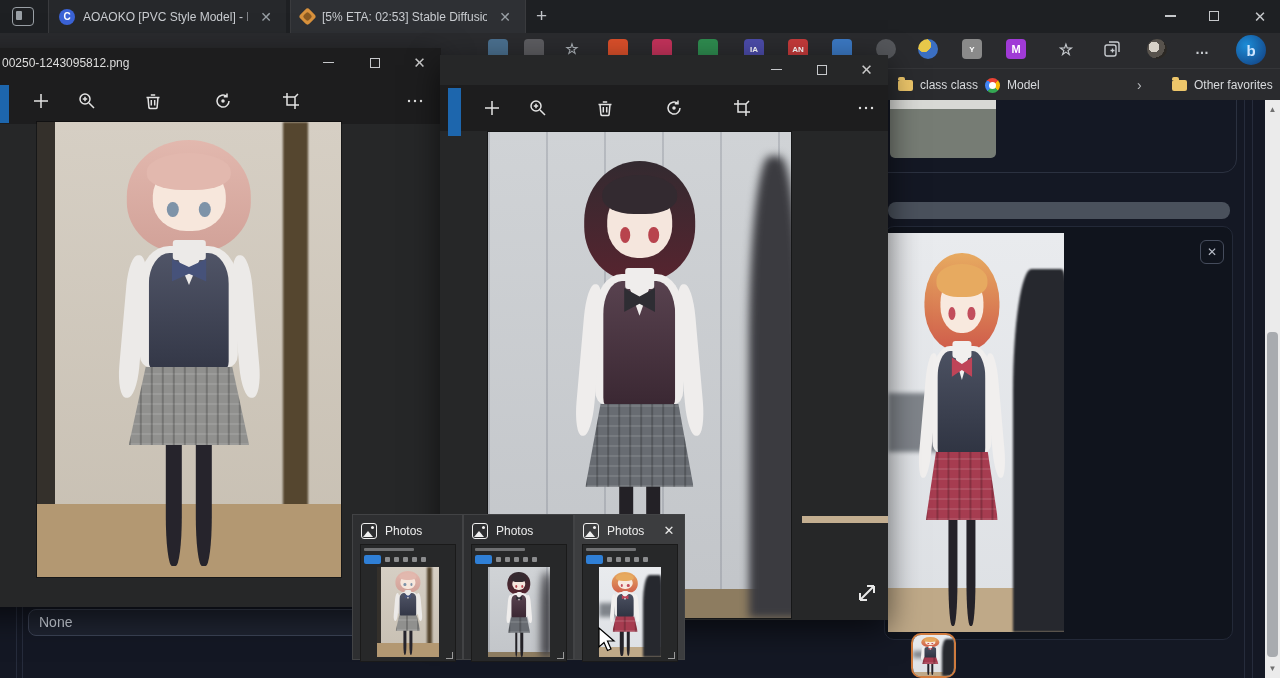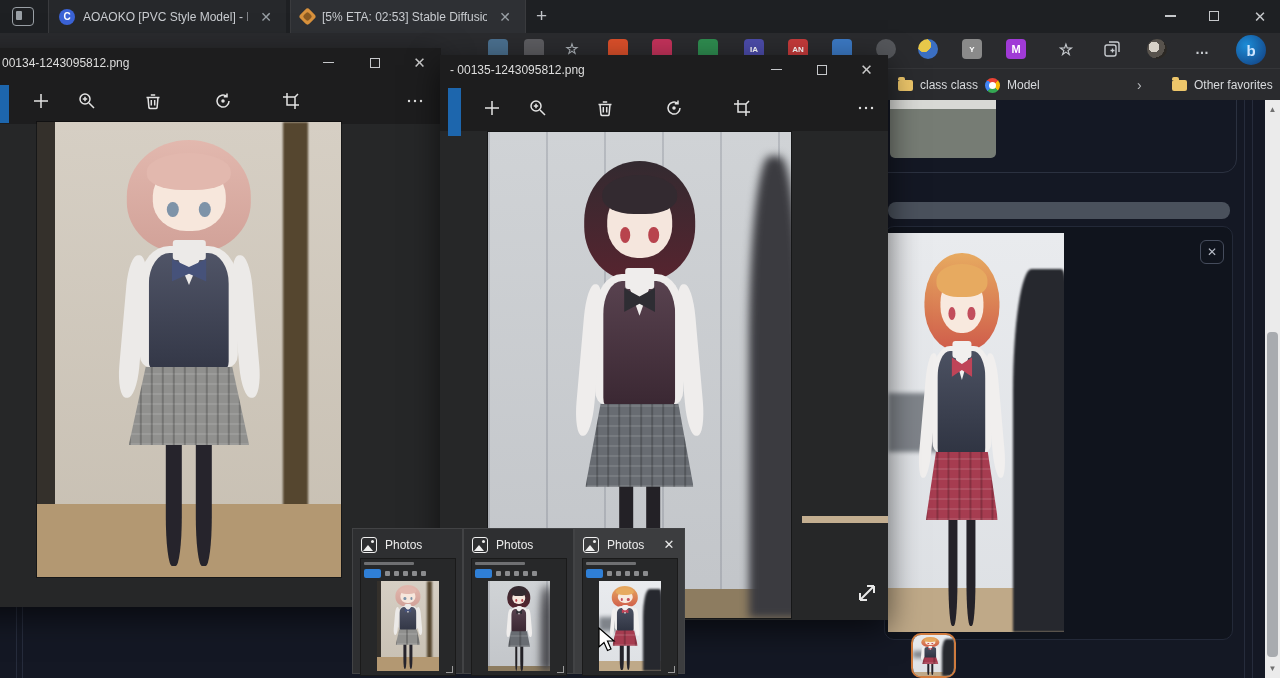--- a/index.html
+++ b/index.html
@@ -61,21 +61,21 @@
   .pwin2 { left:440px; top:55px; width:448px; height:565px; }
   .ptitle { position:absolute; left:0; top:0; right:0; height:30px; background:#1d1d1e; color:#dedede; font-size:12px; line-height:30px; white-space:nowrap; overflow:hidden;}
   .pctl { position:absolute; top:0; width:45px; height:29px; display:flex; align-items:center; justify-content:center; color:#c9c9c9; }
   .ptoolbar { position:absolute; left:0; top:30px; right:0; height:46px; background:#1d1d1e; }
   .pbtn { position:absolute; top:8px; width:30px; height:30px; display:flex; align-items:center; justify-content:center; }
   .pbtn svg { stroke:#e3e3e3; fill:none; stroke-width:1.5; }
   .bluestrip { position:absolute; background:#1d66ad; }
   .photo { position:absolute; overflow:hidden; background:#888; box-shadow:0 0 0 1px rgba(0,0,0,.4);}
   .expand-arrow { position:absolute; width:30px; height:30px; }
   
-  .previews { position:absolute; left:352px; top:528px; height:146px; display:flex; z-index:9; }
+  .previews { position:absolute; left:352px; top:514px; height:146px; display:flex; z-index:9; }
   .pcard { width:111px; height:146px; background:#2e2f31; border:1px solid #424345; padding:6px 8px; position:relative; }
   .pcard.hover { background:#3c3d3f; }
   .pcard-head { display:flex; align-items:center; gap:8px; height:20px; color:#ececec; font-size:12px; }
   .photos-ico { width:16px; height:16px; border:1.5px solid #f0f0f0; border-radius:3px; position:relative; flex:none; overflow:hidden;}
   .photos-ico:before { content:""; position:absolute; left:1px; bottom:1px; border-left:5px solid transparent; border-right:5px solid transparent; border-bottom:6px solid #f0f0f0; }
   .photos-ico:after { content:""; position:absolute; right:2px; top:2px; width:3px; height:3px; border-radius:50%; background:#f0f0f0;}
   .pcard-close { position:absolute; right:6px; top:6px; width:18px; height:18px; color:#e8e8e8; font-size:13px; display:flex; align-items:center; justify-content:center;}
   .miniwin { position:absolute; left:8px; top:30px; width:94px; height:116px; background:#272829; box-shadow:0 0 0 1px #1a1a1a; overflow:hidden;}
   .mini-title { position:absolute; left:3px; top:3px; width:50px; height:3px; background:#6f7072; border-radius:1px;}
   .mini-toolbar { position:absolute; left:3px; top:9px; right:3px; height:10px; display:flex; gap:4px; align-items:center;}
@@ -178,20 +178,23 @@
             <div class="vneck"></div>
           <div class="collar"></div>
             <div class="bow"></div>
             <div class="leg l"></div>
             <div class="leg r"></div>
             <div class="skirt"></div>
         </div>
       </div>
     </div>
 
+    <div class="none-dd">
+      <span>None</span>
+    </div>
 
     <div class="scrollbar">
       <div class="sb-arrow sb-up">▲</div>
       <div class="sb-thumb"></div>
       <div class="sb-arrow sb-down">▼</div>
     </div>
   </div>
 
   <div class="tabbar">
     <div class="tab-actions"></div>
@@ -252,21 +255,21 @@
       <span>Model</span>
     </div>
     <div class="fav-item chev" style="left:1137px;">›</div>
     <div class="fav-item" style="left:1172px;">
       <div class="folder-ico"></div>
       <span>Other favorites</span>
     </div>
   </div>
 
   <div class="pwin pwin1">
-    <div class="ptitle"><span style="margin-left:72px;">00134-1243095812.png</span></div>
+    <div class="ptitle"><span style="margin-left:72px;">00250-1243095812.png</span></div>
     <div class="pctl" style="left:376px;">
         <div class="bar-glyph"></div>
       </div>
     <div class="pctl" style="left:422px;">
         <div class="box-glyph"></div>
       </div>
     <div class="pctl x-glyph" style="left:467px;">✕</div>
     <div class="ptoolbar">
       <div class="pbtn" style="left:96px;">
           <svg width="20" height="20" viewBox="0 0 20 20">
@@ -324,21 +327,20 @@
             <div class="bow"></div>
             <div class="leg l"></div>
             <div class="leg r"></div>
             <div class="skirt"></div>
         </div>
       </div>
     </div>
   </div>
 
   <div class="pwin pwin2">
-    <div class="ptitle"><span style="margin-left:10px;">- 00135-1243095812.png</span></div>
     <div class="pctl" style="left:314px;">
         <div class="bar-glyph"></div>
       </div>
     <div class="pctl" style="left:359px;">
         <div class="box-glyph"></div>
       </div>
     <div class="pctl x-glyph" style="left:404px;">✕</div>
     <div class="ptoolbar">
       <div class="pbtn" style="left:37px;">
           <svg width="20" height="20" viewBox="0 0 20 20">

